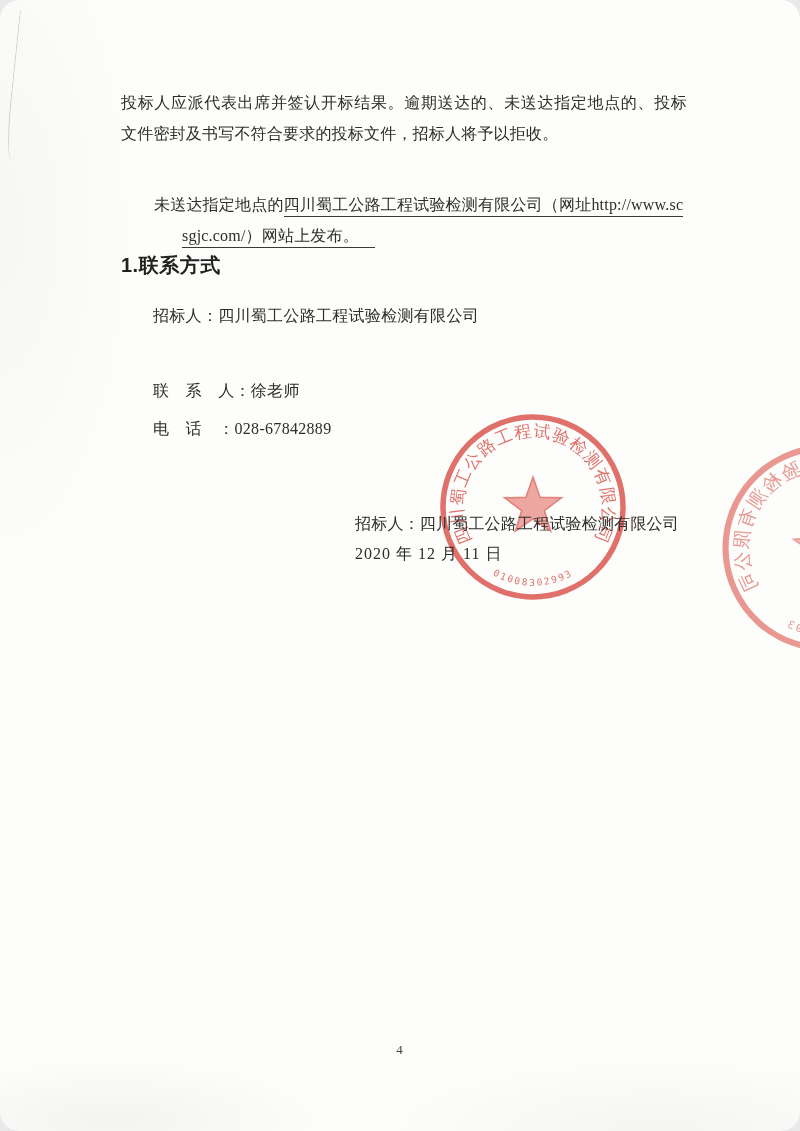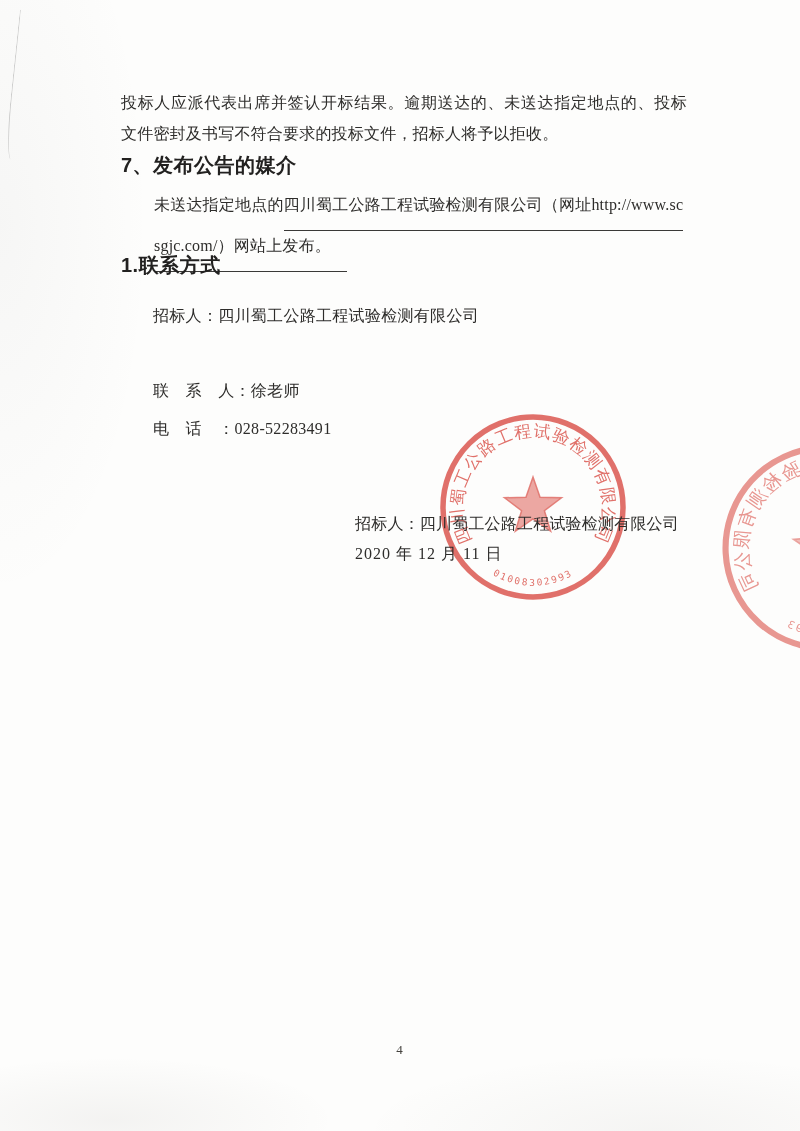--- a/index.html
+++ b/index.html
@@ -8,20 +8,21 @@
     width:800px;height:1131px;
     margin:0 auto;
     overflow:hidden;
     background:
       radial-gradient(ellipse 320px 90px at 14% 99%, rgba(60,55,45,.05), transparent 70%),
       radial-gradient(ellipse 420px 110px at 82% 100%, rgba(60,55,45,.045), transparent 70%),
       radial-gradient(ellipse 200px 500px at 0% 20%, rgba(80,80,80,.04), transparent 75%),
       #fdfdfc;
     font-family:"Liberation Serif","DejaVu Serif",serif;
     color:#2e2d2b;
+    border-radius:19px;
   }
   .scan-edge{
     position:absolute;left:12px;top:10px;height:150px;width:14px;
     border-left:1.5px solid rgba(90,90,88,.28);
     border-radius:0 0 0 45%;
     transform:rotate(6deg);
   }
   .intro{
     position:absolute;left:121px;top:88px;width:566px;margin:0;
     font-size:16px;line-height:30.5px;
@@ -35,23 +36,23 @@
   }
   .h7{top:152px;}
   .h8{top:252px;}
   .s7body{
     position:absolute;left:154px;top:190px;width:540px;margin:0;
     font-size:16px;line-height:30.5px;letter-spacing:.2px;
   }
   .ul{
     display:inline-block;
     border-bottom:1px solid #3a3937;
-    padding-bottom:15px;line-height:20px;
+    padding-bottom:1px;line-height:20px;
   }
-  .ul-tail{padding-right:16px;}
+  .ul-tail{padding-right:16px;margin-left:28px;}
   .contact{
     position:absolute;left:153px;margin:0;
     font-size:16px;letter-spacing:.3px;white-space:nowrap;
   }
   .sig{
     position:absolute;left:355px;top:514px;width:332px;margin:0;
     font-size:16px;letter-spacing:.2px;
   }
   .sig .sig-line{display:block;white-space:nowrap;}
   .sig .sig-date{display:block;margin-top:9px;letter-spacing:1px;}
@@ -65,32 +66,31 @@
 </style>
 </head>
 <body>
 
 <div class="page">
 
   <div class="scan-edge"></div>
 
   <p class="intro">投标人应派代表出席并签认开标结果。逾期送达的、未送达指定地点的、投标文件密封及书写不符合要求的投标文件，招标人将予以拒收。</p>
 
-  <h2 class="heading h7">7、发布公告的媒介</h2>
 
   <p class="s7body"><span>未送达指定地点的</span><span class="ul">四川蜀工公路工程试验检测有限公司（网址http://www.sc</span><br><span class="ul ul-tail">sgjc.com/）网站上发布。</span></p>
 
   <h2 class="heading h8">1.联系方式</h2>
 
   <p class="contact" style="top:306px"><span>招标人：</span><span>四川蜀工公路工程试验检测有限公司</span></p>
 
 
   <p class="contact" style="top:381px"><span>联　系　人：</span><span>徐老师</span></p>
 
-  <p class="contact" style="top:419px"><span>电　话　：</span><span>028-52283491</span></p>
+  <p class="contact" style="top:419px"><span>电　话　：</span><span>028-67842889</span></p>
 
   <svg class="seal seal-main" width="224" height="224" viewBox="-112 -112 224 224" aria-hidden="true">
     <defs>
       <g id="sealg">
         <circle cx="0" cy="0" r="90" fill="none" stroke="#dc524a" stroke-width="5.5"></circle>
         <polygon points="0,-30 7.05,-9.71 28.53,-9.27 11.41,3.71 17.63,24.27 0,12 -17.63,24.27 -11.41,3.71 -28.53,-9.27 -7.05,-9.71" fill="#dc524a" fill-opacity="0.62" stroke="#dc524a" stroke-opacity="0.85" stroke-width="1.5"></polygon>
         <path id="cap" d="M -55.16 42.93 A 70 70 0 1 1 55.16 42.93" fill="none"></path>
         <path id="cbp" d="M -45.3 64.6 A 79 79 0 0 0 45.3 64.6" fill="none"></path>
         <text font-size="17" letter-spacing="1.2" fill="#dc524a">
           <textPath href="#cap" startOffset="50%" text-anchor="middle">四川蜀工公路工程试验检测有限公司</textPath>

